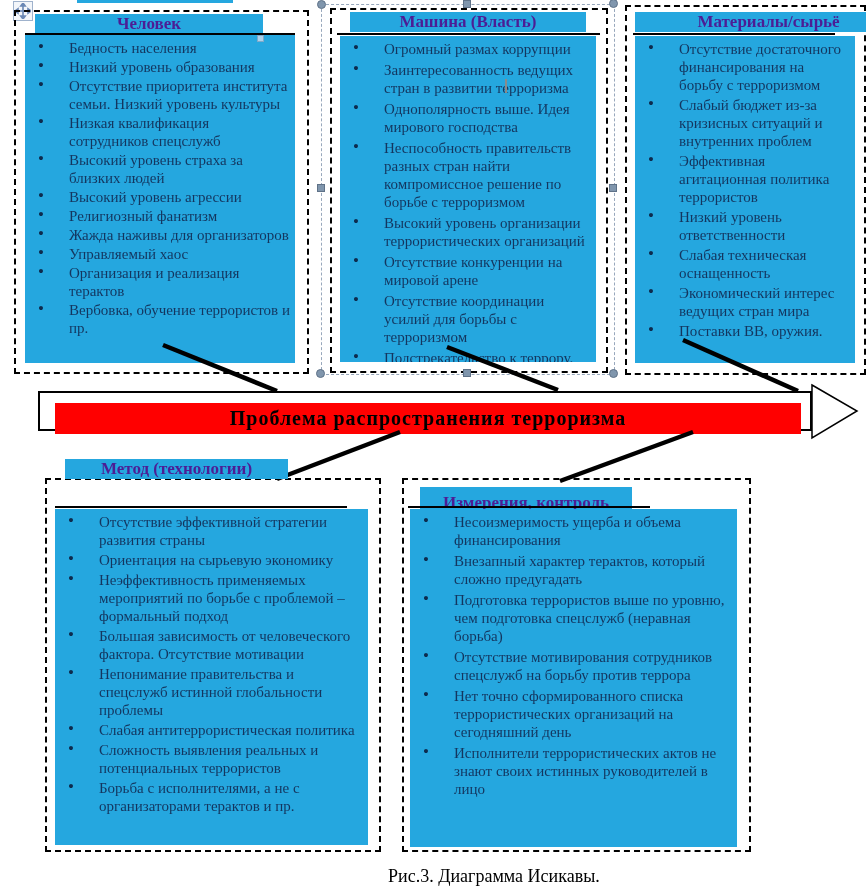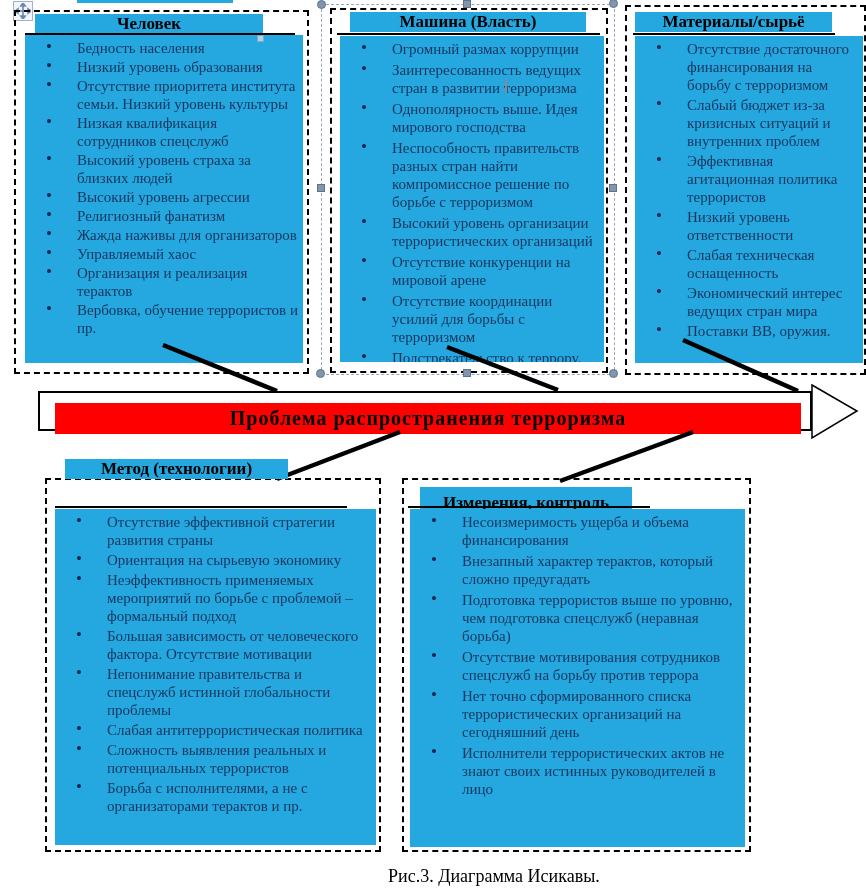--- a/index.html
+++ b/index.html
@@ -3,24 +3,24 @@
 <meta charset="utf-8">
 <style>
   html,body{margin:0;padding:0;background:#fff;}
   #canvas{
     position:relative;width:866px;height:896px;background:#fff;overflow:hidden;
     font-family:"Liberation Serif", serif;
   }
   .dashed-frame{position:absolute;border:2px dashed #000;background:transparent;}
   .titlebar{
     position:absolute;background:#25A7DF;display:flex;align-items:center;justify-content:center;
-    font-weight:bold;font-size:17px;color:#000000;white-space:nowrap;
+    font-weight:bold;font-size:17px;color:#4c1d95;white-space:nowrap;
   }
   .junction{position:absolute;height:2px;background:#000;}
-  .bodybox{position:absolute;background:#25A7DF;overflow:hidden;padding-left:8px;}
+  .bodybox{position:absolute;background:#25A7DF;overflow:hidden;}
   ul.blist{margin:0;padding:4px 4px 0 0;list-style:none;}
   ul.blist li{
     position:relative;padding-left:44px;font-size:15px;line-height:18px;color:#14365F;
   }
   ul.blist li::before{
     content:"\2022";position:absolute;left:13px;top:-1px;font-size:17px;color:#0d2b4e;
   }
   ul.sp1 li{margin-bottom:1px;}
   ul.sp2 li{margin-bottom:2px;}
   ul.sp3 li{margin-bottom:3px;}
@@ -115,21 +115,21 @@
     <div class="handle hc" style="left:609px;top:-1px;"></div>
     <div class="handle hs" style="left:317px;top:184px;"></div>
     <div class="handle hs" style="left:609px;top:184px;"></div>
     <div class="handle hc" style="left:316px;top:369px;"></div>
     <div class="handle hs" style="left:463px;top:369px;"></div>
     <div class="handle hc" style="left:609px;top:369px;"></div>
   </div>
 
   <div>
     <div class="dashed-frame" style="left:625px;top:5px;width:237px;height:366px;"></div>
-    <div class="titlebar" style="left:635px;top:12px;width:197px;height:20px;">
+    <div class="titlebar" style="left:635px;top:12px;width:197px;height:20px;padding-left:35px;">
       <span>Материалы/сырьё</span>
     </div>
     <div class="junction" style="left:633px;top:33px;width:202px;"></div>
     <div class="bodybox" style="left:635px;top:36px;width:220px;height:327px;">
       <ul class="blist sp2">
           <li>Отсутствие достаточного финансирования на борьбу с терроризмом</li>
           <li>Слабый бюджет из-за кризисных ситуаций и внутренних проблем</li>
           <li>Эффективная агитационная политика террористов</li>
           <li>Низкий уровень ответственности</li>
           <li>Слабая техническая оснащенность</li>

